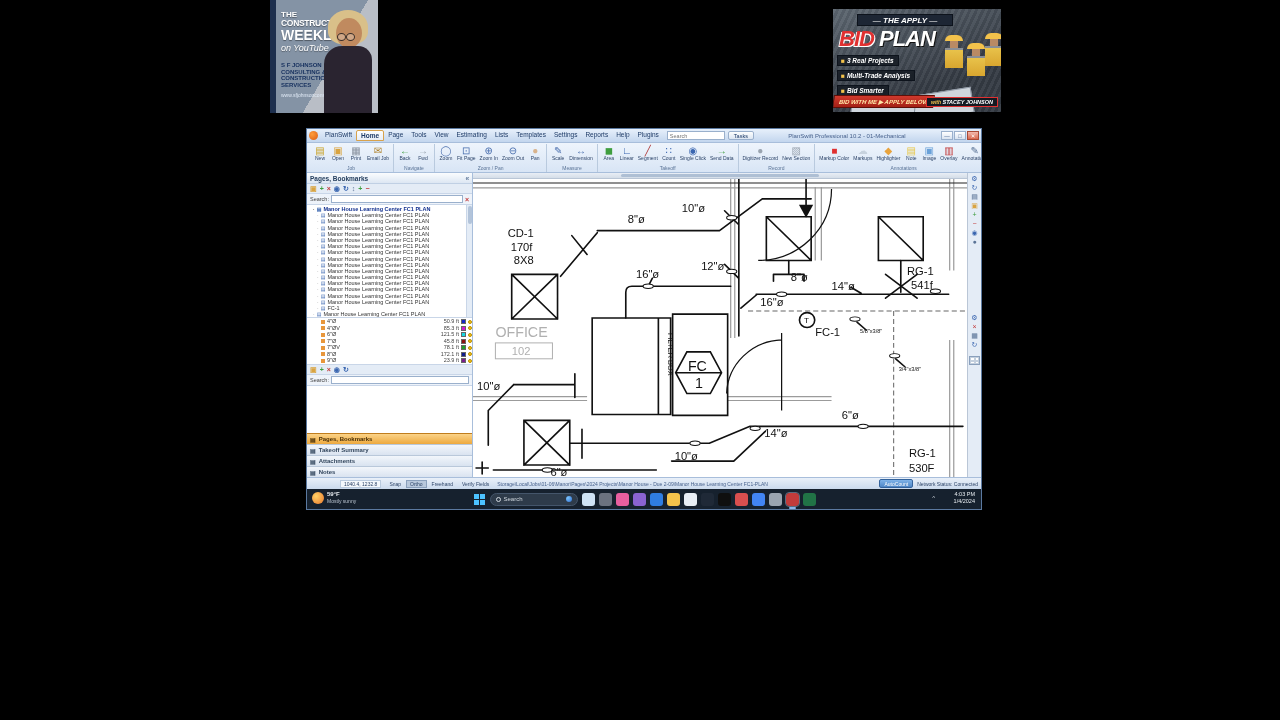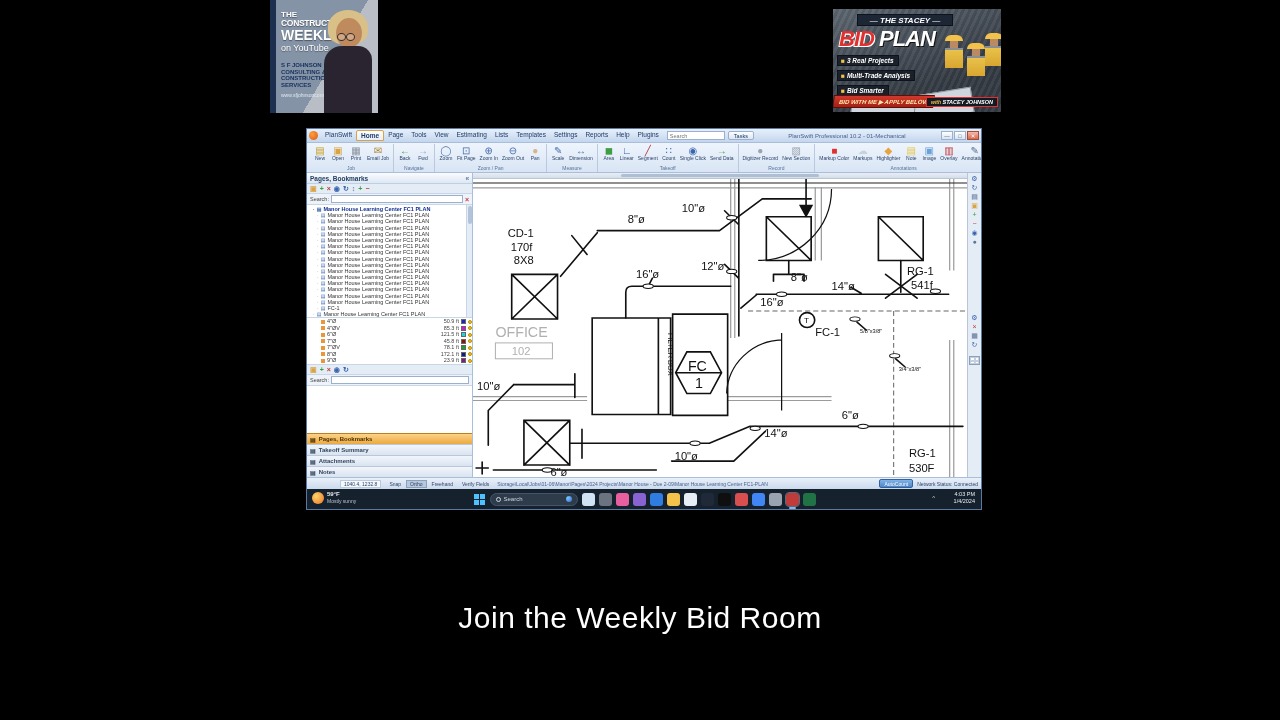--- a/index.html
+++ b/index.html
@@ -5,21 +5,21 @@
   html,body{margin:0;padding:0;background:#000;}
   *{box-sizing:border-box;font-family:"Liberation Sans",sans-serif;}
   #stage{position:relative;width:1280px;height:720px;background:#000;overflow:hidden;}
 
   
   #brandCard{position:absolute;left:270px;top:0;width:108px;height:113px;background:linear-gradient(120deg,#8493a5 55%,#b9bec6 55%);border-left:6px solid #1d2f4e;overflow:hidden;}
   #brandCard .txt{position:absolute;left:5px;top:11px;color:#fff;line-height:1.05;text-shadow:0 1px 1px rgba(0,0,0,.4);}
   #brandCard .t1{font-size:8px;font-weight:bold;}
   #brandCard .t2{font-size:8.5px;font-weight:bold;letter-spacing:-.3px;}
   #brandCard .t3{font-size:14px;font-weight:bold;}
-  #brandCard .t4{font-size:9px;margin-top:1px;}
+  #brandCard .t4{font-size:9px;font-style:italic;margin-top:1px;}
   #brandCard .comp{position:absolute;left:5px;top:62px;color:#16305e;font-weight:bold;font-size:6px;line-height:1.1;}
   #brandCard .web{position:absolute;left:5px;top:92px;color:#dfe9f5;font-size:5px;}
   .personA{position:absolute;right:2px;top:10px;width:56px;height:103px;}
   .personA .hair{position:absolute;right:8px;top:0;width:40px;height:34px;background:#d9c089;border-radius:55% 55% 40% 40%;}
   .personA .face{position:absolute;right:14px;top:8px;width:26px;height:30px;background:#c08a5f;border-radius:50%;}
   .personA .glasses{position:absolute;right:15px;top:17px;width:24px;height:8px;}
   .personA .glasses i{display:inline-block;width:9px;height:8px;border:1px solid #3a2e28;border-radius:50%;background:rgba(255,255,255,.25);}
   .personA .torso{position:absolute;right:4px;top:36px;width:48px;height:70px;background:#2a2430;border-radius:18px 14px 0 0;}
 
   
@@ -166,21 +166,21 @@
     <div class="workerB" style="right:16px;top:34px;">
         <div class="hat"></div>
         <div class="hd"></div>
         <div class="vest"></div>
       </div>
     <div class="workerB" style="right:-2px;top:24px;">
         <div class="hat"></div>
         <div class="hd"></div>
         <div class="vest"></div>
       </div>
-    <div class="top">— THE STACEY —</div>
+    <div class="top">— THE APPLY —</div>
     <div class="big"><span class="r">BID</span><span class="w"> PLAN</span></div>
     <div class="bullets">
         <div class="bullet"><b>■</b>3 Real Projects</div>
         <div class="bullet"><b>■</b>Multi-Trade Analysis</div>
         <div class="bullet"><b>■</b>Bid Smarter</div>
       </div>
     <div class="cta">BID WITH ME  ▶ APPLY BELOW</div>
     <div class="host"><i>with </i><span>STACEY JOHNSON</span></div>
   </div>
 
@@ -709,14 +709,13 @@
           <span class="tbIcon" style="background: rgb(33, 115, 70);"></span>
         </span>
       <div id="tray">^</div>
       <div id="clock">
         <div>4:03 PM</div>
         <div>1/4/2024</div>
       </div>
     </div>
   </div>
 
-  <div id="caption">Join the Weekly Bid Room</div>
 </div>
 
 </body></html>

